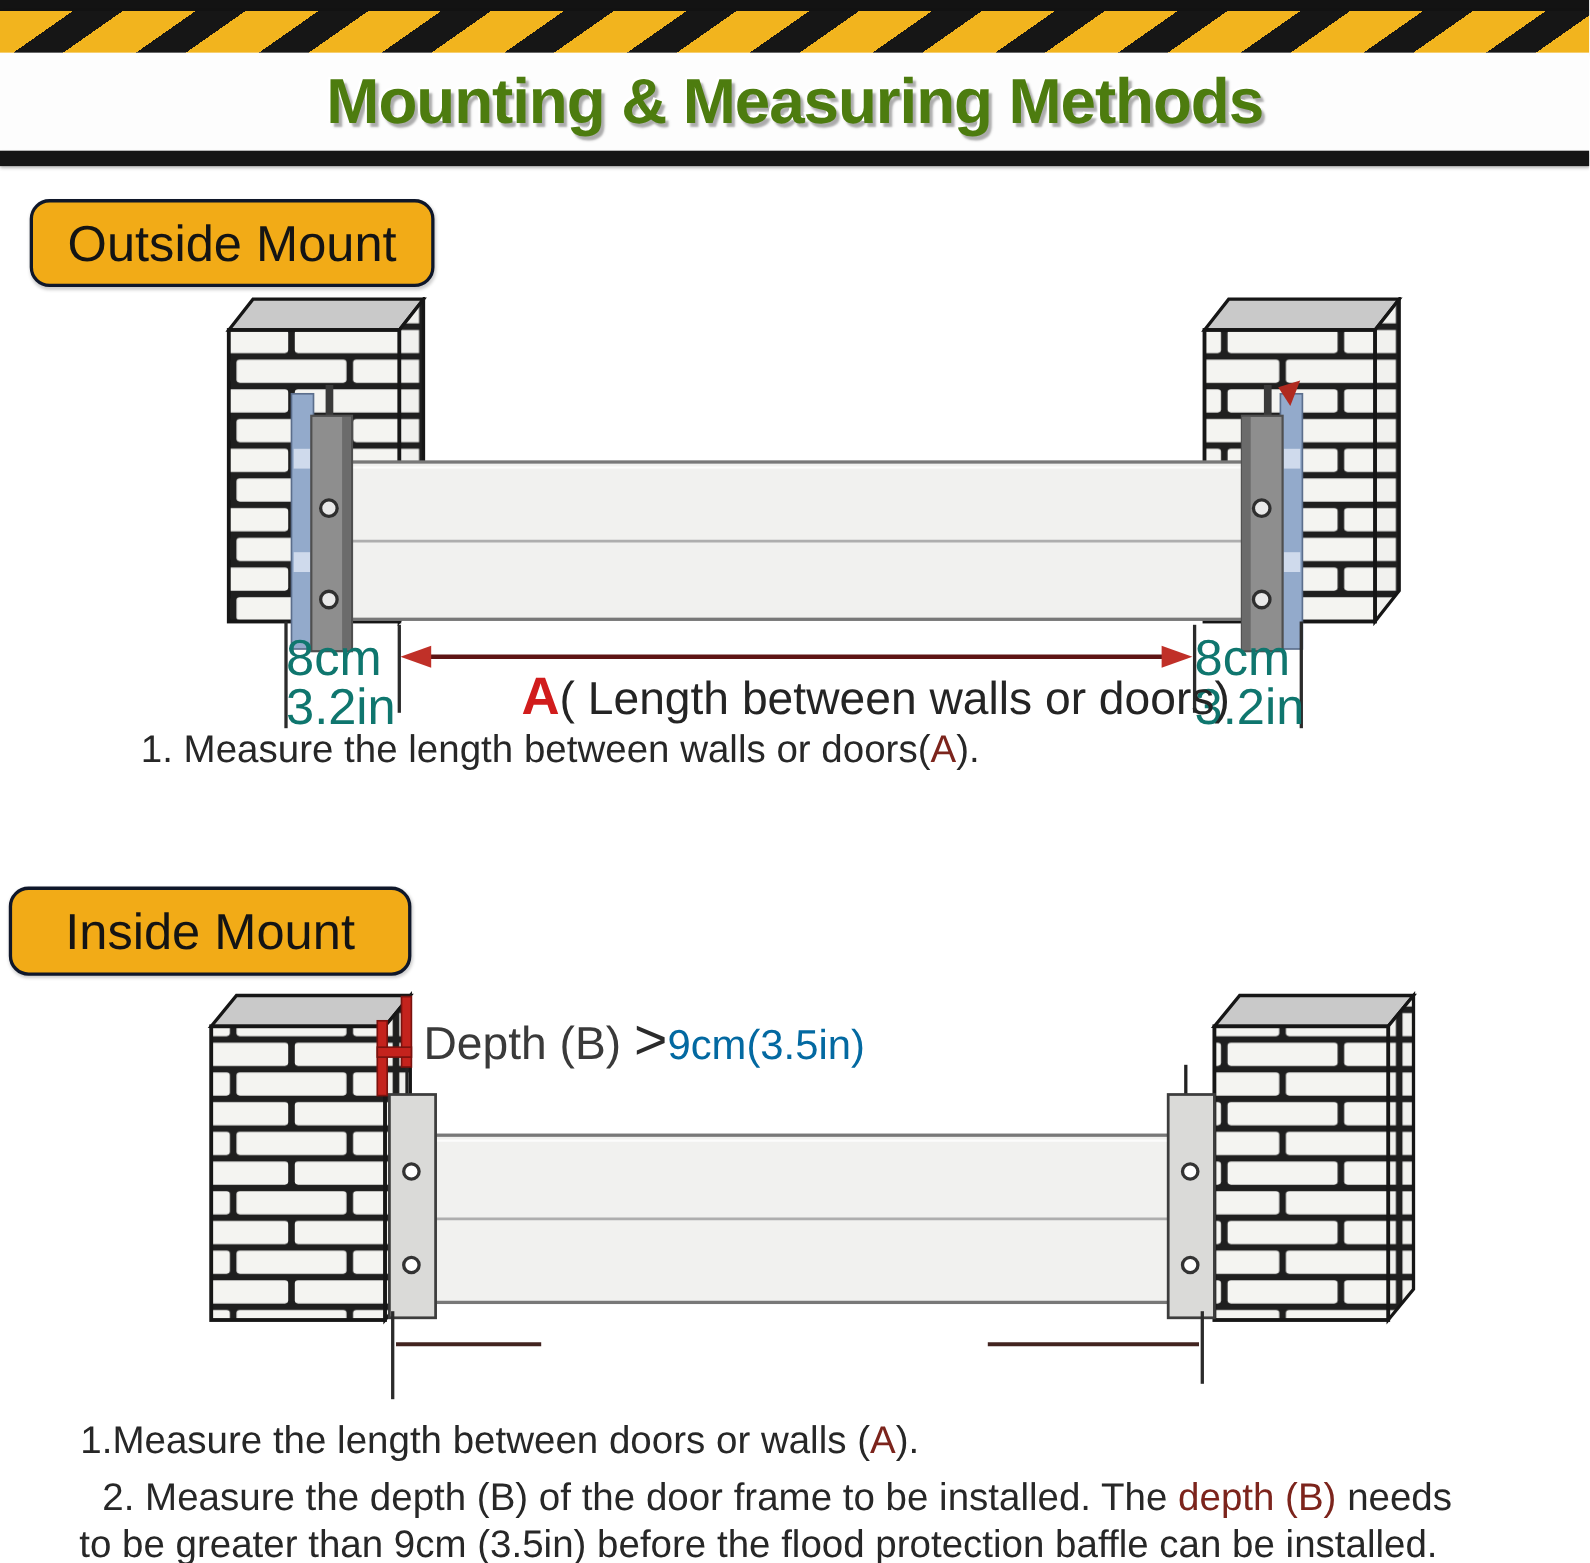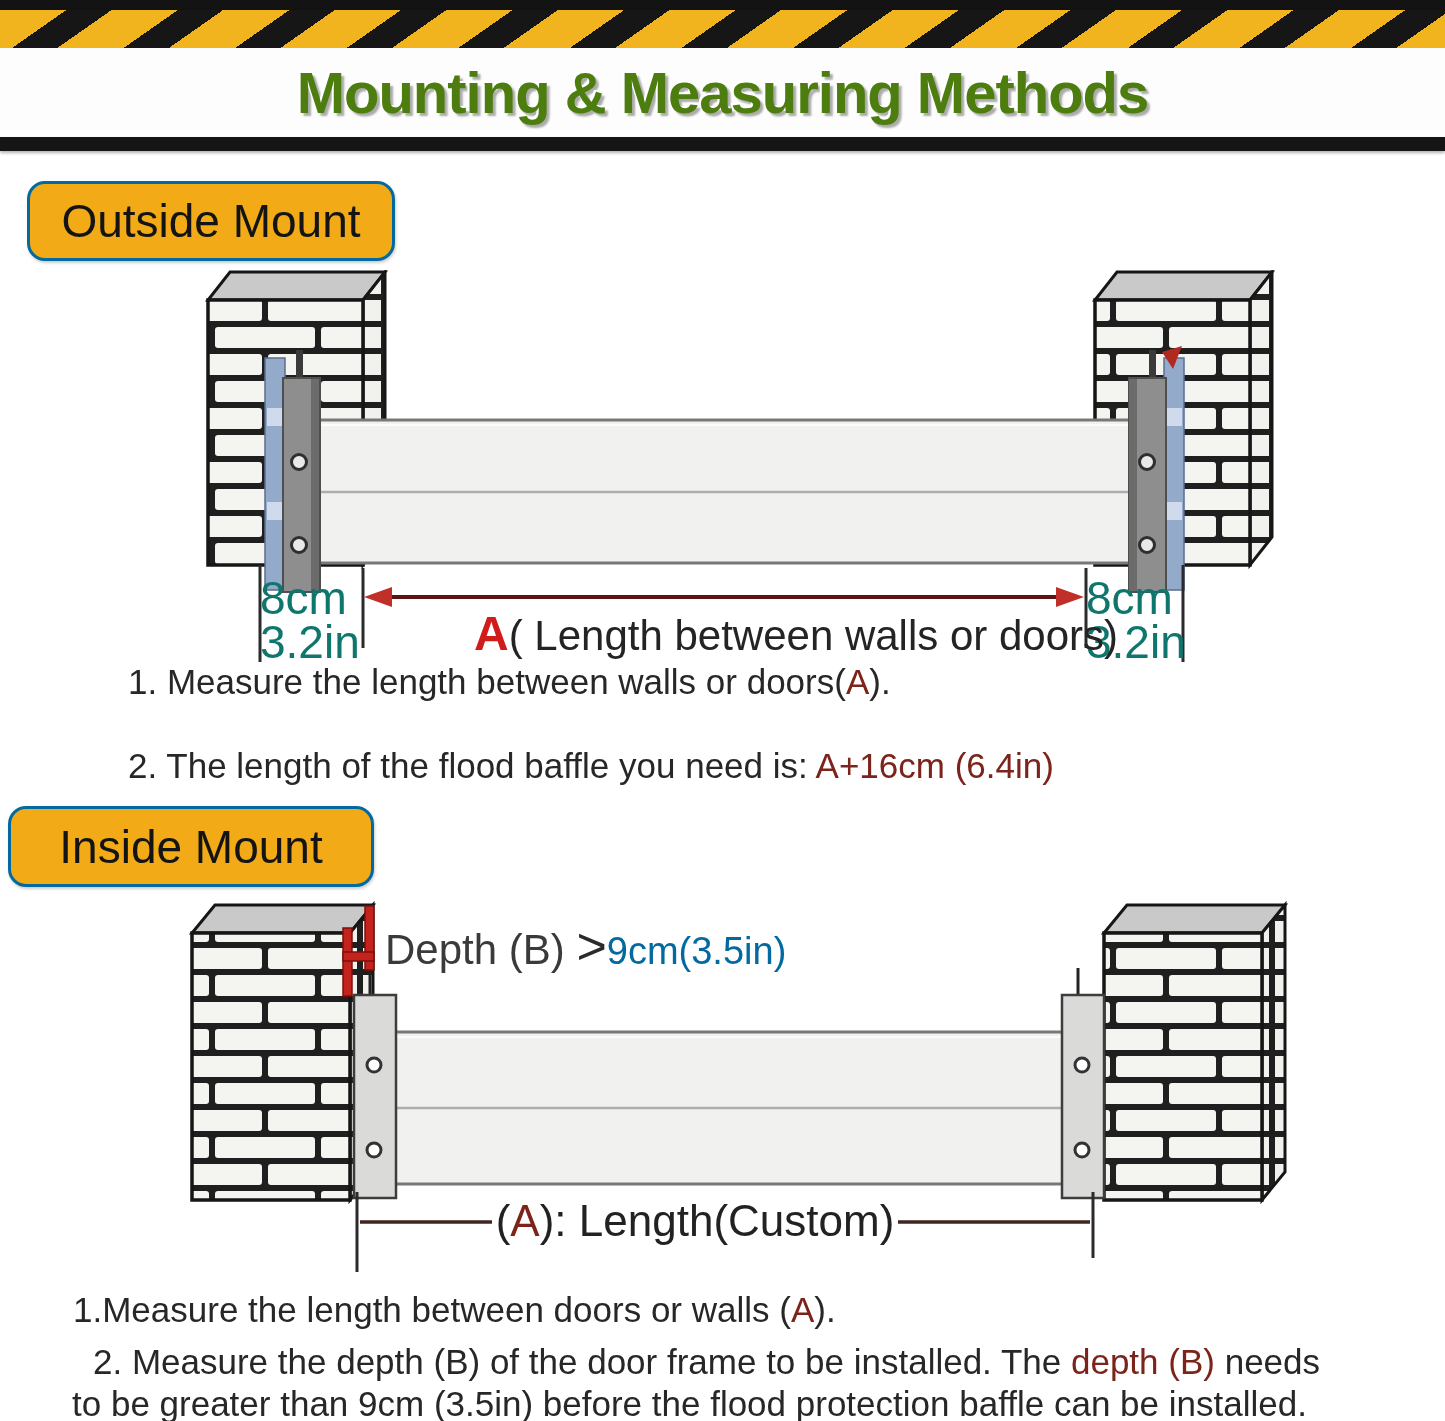--- a/index.html
+++ b/index.html
@@ -9,21 +9,21 @@
   
   #topbar{left:0;top:0;width:1445px;height:10px;background:#131313;}
   #stripes{left:0;top:10px;width:1445px;height:38px;
      background:repeating-linear-gradient(145deg,#f2b41e 0 38px,#161616 38px 64px);
      box-shadow:0 3px 5px rgba(0,0,0,.28);}
   #titleband{left:0;top:48px;width:1445px;height:89px;background:#fdfdfd;display:flex;align-items:center;justify-content:center;}
   #pagetitle{font-size:58px;font-weight:bold;letter-spacing:-1px;color:#4d7c0f;
      text-shadow:-2px -2px 0 #ffffff,3px 3px 2px rgba(70,70,70,.45);}
   #blackbar{left:0;top:137px;width:1445px;height:14px;background:#151515;box-shadow:0 2px 3px rgba(0,0,0,.3);}
   
-  .badge{background:#f2ab17;border:3px solid #0369a1;border-radius:18px;
+  .badge{background:#f2ab17;border:3px solid #0f172a;border-radius:18px;
      display:flex;align-items:center;justify-content:center;
      font-size:46px;color:#141414;box-shadow:1px 2px 3px rgba(0,0,0,.2);}
   
   .step{font-size:35px;color:#272727;white-space:nowrap;}
   .maroon{color:#7c241c;}
   .redA{color:#d11c1c;font-weight:bold;font-size:48px;}
   .dimtxt{font-size:46px;color:#0f766e;line-height:44px;text-align:left;white-space:nowrap;}
   .arrowlabel{font-size:42px;color:#242424;white-space:nowrap;}
   .depthlabel{font-size:42px;color:#3a3a3a;white-space:nowrap;}
   .depthgt{font-size:52px;color:#2b2b2b;}
@@ -124,23 +124,20 @@
     <div>8cm</div>
     <div>3.2in</div>
   </div>
   <div class="abs arrowlabel" style="left:474px;top:606px;width:640px;text-align:center;">
     <span class="redA">A</span><span>( Length between walls or doors)</span>
   </div>
 
   <div class="abs step" style="left:128px;top:662px;">
     <span>1. Measure the length between walls or doors(</span><span class="maroon">A</span><span>).</span>
   </div>
-  <div class="abs step" style="left:128px;top:746px;">
-    <span>2. The length of the flood baffle you need is: </span><span class="maroon">A+16cm (6.4in)</span><span></span>
-  </div>
 
   <div class="abs badge" style="left:8px;top:806px;width:360px;height:75px;">
     <span>Inside Mount</span>
   </div>
 
   <svg class="abs" style="left:0;top:900px;" width="1445" height="390" viewBox="0 900 1445 390">
     <defs>
       <pattern id="brick2" patternUnits="userSpaceOnUse" width="106" height="54">
         <rect width="106" height="54" fill="#1f1f1f"></rect>
         <rect x="3" y="3" width="100" height="21" rx="3" fill="#f4f4f1"></rect>
@@ -197,23 +194,20 @@
       <line x1="1093" y1="1192" x2="1093" y2="1258" stroke="#2b2b2b" stroke-width="3"></line>
       <line x1="360" y1="1222" x2="492" y2="1222" stroke="#422420" stroke-width="3.5"></line>
       <line x1="898" y1="1222" x2="1090" y2="1222" stroke="#422420" stroke-width="3.5"></line>
     </g>
   </svg>
 
   <div class="abs" style="left:385px;top:916px;">
     <span class="depthlabel">Depth (B) </span><span class="depthgt">&gt;</span><span class="depthval">9cm(3.5in)</span>
   </div>
 
-  <div class="abs lenlabel" style="left:495px;top:1196px;width:400px;text-align:center;">
-    <span>(</span><span class="maroon">A</span><span>): Length(Custom)</span>
-  </div>
 
   <div class="abs step" style="left:73px;top:1290px;">
     <span>1.Measure the length between doors or walls (</span><span class="maroon">A</span><span>).</span>
   </div>
   <div class="abs step" style="left:75px;top:1342px;margin-left:18px;">
     <span>2. Measure the depth (B) of the door frame to be installed. The </span><span class="maroon">depth (B)</span><span> needs</span>
   </div>
   <div class="abs step" style="left:72px;top:1384px;">
     <span>to be greater than 9cm (3.5in) before the flood protection baffle can be installed.</span>
   </div>

